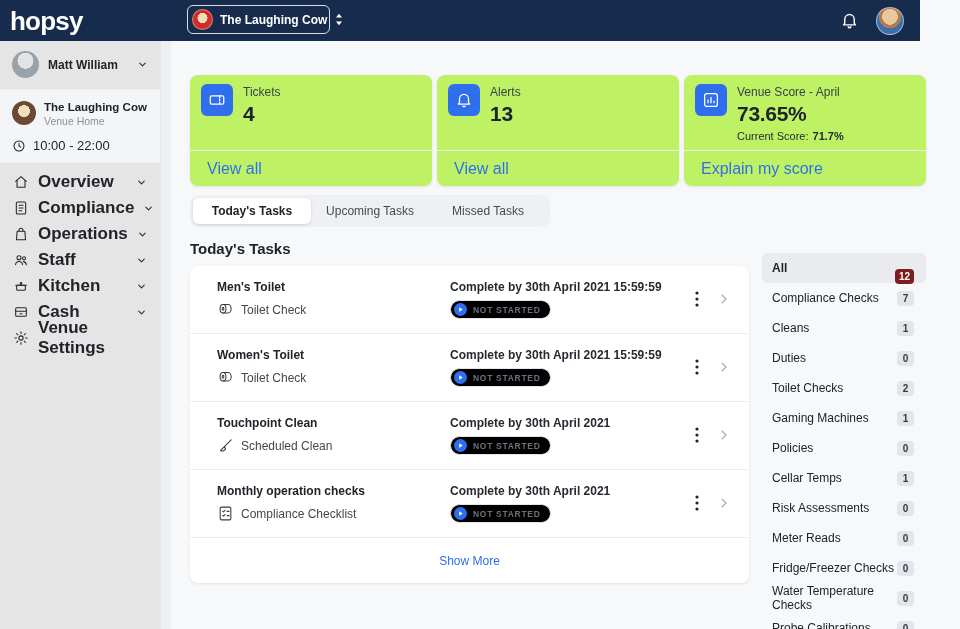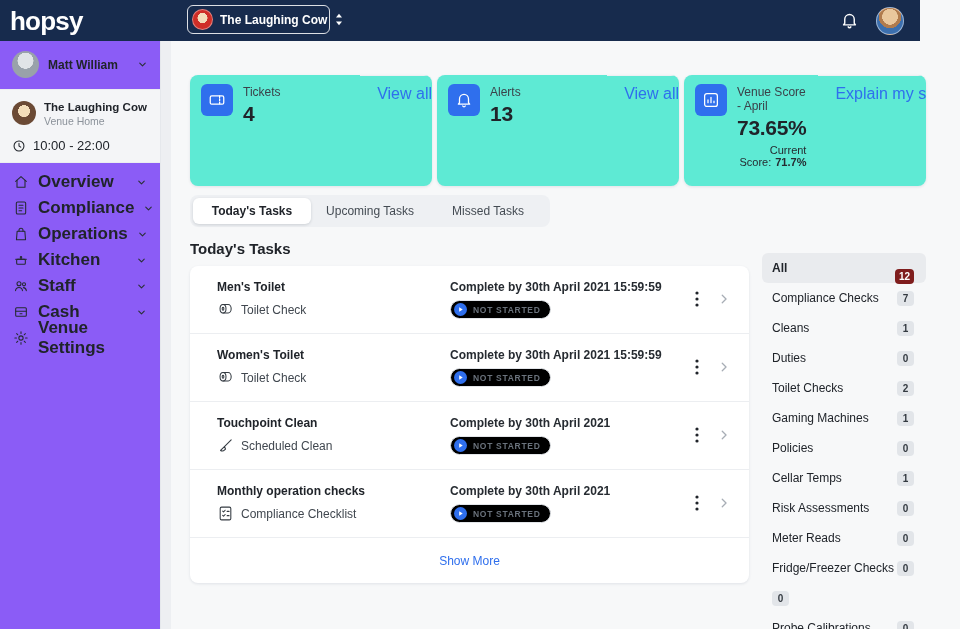--- a/index.html
+++ b/index.html
@@ -21,21 +21,21 @@
     border: 1px solid rgba(255,255,255,.4); }
   .vs-label { color: #fff; font-size: 12px; font-weight: 600; white-space: nowrap; }
   .vs-sort { margin-left: auto; display: flex; }
   .topbar-right { margin-left: auto; display: flex; align-items: center; gap: 17px; padding-right: 16px; }
   .icon-btn { background: none; border: none; cursor: pointer; display: flex; padding: 0; }
   .user-avatar { width: 28px; height: 28px; border-radius: 50%; border: 1px solid rgba(255,255,255,.5);
     background: radial-gradient(circle at 50% 34%, #e9c79d 0 36%, #b07b4e 37% 52%, #3c6fae 53% 100%);
     cursor: pointer; }
   
   .sidebar { position: absolute; top: 41px; left: 0; width: 161px; height: 588px;
-    background: #8b5cf6; border-right: 1px solid #e5e8ec; }
+    background: #e5e5e5; border-right: 1px solid #e5e8ec; }
   .scroll-gutter { position: absolute; top: 41px; left: 161px; width: 10px; height: 588px;
     background: #edeff2; }
   .user-row { display: flex; align-items: center; gap: 9px; padding: 10px 12px 11px 12px; cursor: pointer; }
   .user-avatar-sm { width: 27px; height: 27px; border-radius: 50%; flex: none;
     background: radial-gradient(circle at 50% 36%, #e0e4e7 0 36%, #99a2aa 37% 100%); }
   .user-name { font-size: 12px; font-weight: 700; }
   .user-chev { margin-left: auto; display: flex; }
   .sb-divider { height: 1px; background: #eceef1; }
   .venue-section { background: #f4f5f7; padding: 7px 0 7px; }
   .venue-row { display: flex; gap: 8px; padding: 4px 12px; cursor: pointer; }
@@ -46,22 +46,22 @@
   .hours-row { display: flex; align-items: center; gap: 7px; padding: 7px 12px 2px; }
   .hours-text { font-size: 13px; font-weight: 500; }
   .nav { padding-top: 6px; }
   .nav-item { display: flex; align-items: center; gap: 9px; height: 26px; padding: 0 13px; cursor: pointer; }
   .nav-label { font-size: 17px; font-weight: 600; }
   .nav-chev { margin-left: auto; display: flex; }
   
   .main { position: absolute; top: 41px; left: 171px; width: 789px; height: 588px;
     padding: 34px 34px 0 19px; }
   .cards { display: flex; gap: 5px; }
-  .card { flex: 1; height: 111px; background: #5eead4; border-radius: 8px;
-    box-shadow: 0 1px 3px rgba(23,43,77,.10); display: flex; flex-direction: row; overflow: hidden; }
+  .card { flex: 1; height: 111px; background: #bef264; border-radius: 8px;
+    box-shadow: 0 1px 3px rgba(23,43,77,.10); display: flex; flex-direction: column; overflow: hidden; }
   .card-head { flex: 1; display: flex; gap: 10px; padding: 9px 12px 0 11px; }
   .icon-box { width: 32px; height: 32px; border-radius: 6px; background: #2f6fed;
     display: flex; align-items: center; justify-content: center; flex: none; }
   .card-label { font-size: 12px; color: #3b424a; padding-top: 1px; }
   .card-value { font-size: 21px; font-weight: 800; color: #20242a; margin-top: 3px; letter-spacing: -0.3px; }
   .card-sub { font-size: 11px; color: #262b31; margin-top: 4px; text-align: right; }
   .card-sub b { font-weight: 600; margin-left: 4px; }
   .card-foot { border-top: 1px solid #edf0f3; height: 36px; flex: none;
     display: flex; align-items: center; padding-left: 17px; }
   .card-link { font-size: 16px; color: #2f6fed; text-decoration: none; font-weight: 500; cursor: pointer; }
@@ -203,43 +203,43 @@
       <span class="nav-label">Operations</span>
       <span class="nav-chev">
         <svg width="11" height="11" viewBox="0 0 24 24" fill="none" stroke="#2a3036" stroke-width="2.4" stroke-linecap="round" stroke-linejoin="round">
             <path d="M6 9l6 6 6-6"></path>
           </svg>
       </span>
     </div>
     <div class="nav-item">
       <span style="display:flex">
         <svg width="16" height="16" viewBox="0 0 24 24" fill="none" stroke="#252a31" stroke-width="1.6" stroke-linecap="round" stroke-linejoin="round">
+            <circle cx="9" cy="8.5" r="3"></circle>
+            <path d="M3.8 19c.4-3 2.6-4.8 5.2-4.8s4.8 1.8 5.2 4.8"></path>
+            <circle cx="16.5" cy="9.5" r="2.3"></circle>
+            <path d="M15.6 14.4c2.3.3 4 1.9 4.4 4.6"></path>
+          </svg>
+      </span>
+      <span class="nav-label">Staff</span>
+      <span class="nav-chev">
+        <svg width="11" height="11" viewBox="0 0 24 24" fill="none" stroke="#2a3036" stroke-width="2.4" stroke-linecap="round" stroke-linejoin="round">
+            <path d="M6 9l6 6 6-6"></path>
+          </svg>
+      </span>
+    </div>
+    <div class="nav-item">
+      <span style="display:flex">
+        <svg width="16" height="16" viewBox="0 0 24 24" fill="none" stroke="#252a31" stroke-width="1.6" stroke-linecap="round" stroke-linejoin="round">
             <path d="M4 11h16"></path>
             <rect x="5.5" y="11" width="13" height="7.5" rx="1.5"></rect>
             <path d="M12 11V9"></path>
             <circle cx="12" cy="7.8" r="1.1"></circle>
           </svg>
       </span>
       <span class="nav-label">Kitchen</span>
-      <span class="nav-chev">
-        <svg width="11" height="11" viewBox="0 0 24 24" fill="none" stroke="#2a3036" stroke-width="2.4" stroke-linecap="round" stroke-linejoin="round">
-            <path d="M6 9l6 6 6-6"></path>
-          </svg>
-      </span>
-    </div>
-    <div class="nav-item">
-      <span style="display:flex">
-        <svg width="16" height="16" viewBox="0 0 24 24" fill="none" stroke="#252a31" stroke-width="1.6" stroke-linecap="round" stroke-linejoin="round">
-            <circle cx="9" cy="8.5" r="3"></circle>
-            <path d="M3.8 19c.4-3 2.6-4.8 5.2-4.8s4.8 1.8 5.2 4.8"></path>
-            <circle cx="16.5" cy="9.5" r="2.3"></circle>
-            <path d="M15.6 14.4c2.3.3 4 1.9 4.4 4.6"></path>
-          </svg>
-      </span>
-      <span class="nav-label">Staff</span>
       <span class="nav-chev">
         <svg width="11" height="11" viewBox="0 0 24 24" fill="none" stroke="#2a3036" stroke-width="2.4" stroke-linecap="round" stroke-linejoin="round">
             <path d="M6 9l6 6 6-6"></path>
           </svg>
       </span>
     </div>
     <div class="nav-item">
       <span style="display:flex">
         <svg width="16" height="16" viewBox="0 0 24 24" fill="none" stroke="#252a31" stroke-width="1.6" stroke-linecap="round" stroke-linejoin="round">
             <rect x="4" y="5.5" width="16" height="13" rx="1.5"></rect>
@@ -557,20 +557,21 @@
       </div>
       <div class="cat-row">
         <span class="cat-label">Meter Reads</span>
         <span class="cat-badge">0</span>
       </div>
       <div class="cat-row">
         <span class="cat-label">Fridge/Freezer Checks</span>
         <span class="cat-badge">0</span>
       </div>
       <div class="cat-row">
+        <span class="cat-label">Water Temperature Checks</span>
         <span class="cat-badge">0</span>
       </div>
       <div class="cat-row">
         <span class="cat-label">Probe Calibrations</span>
         <span class="cat-badge">0</span>
       </div>
     </aside>
   </div>
 </main>
 

